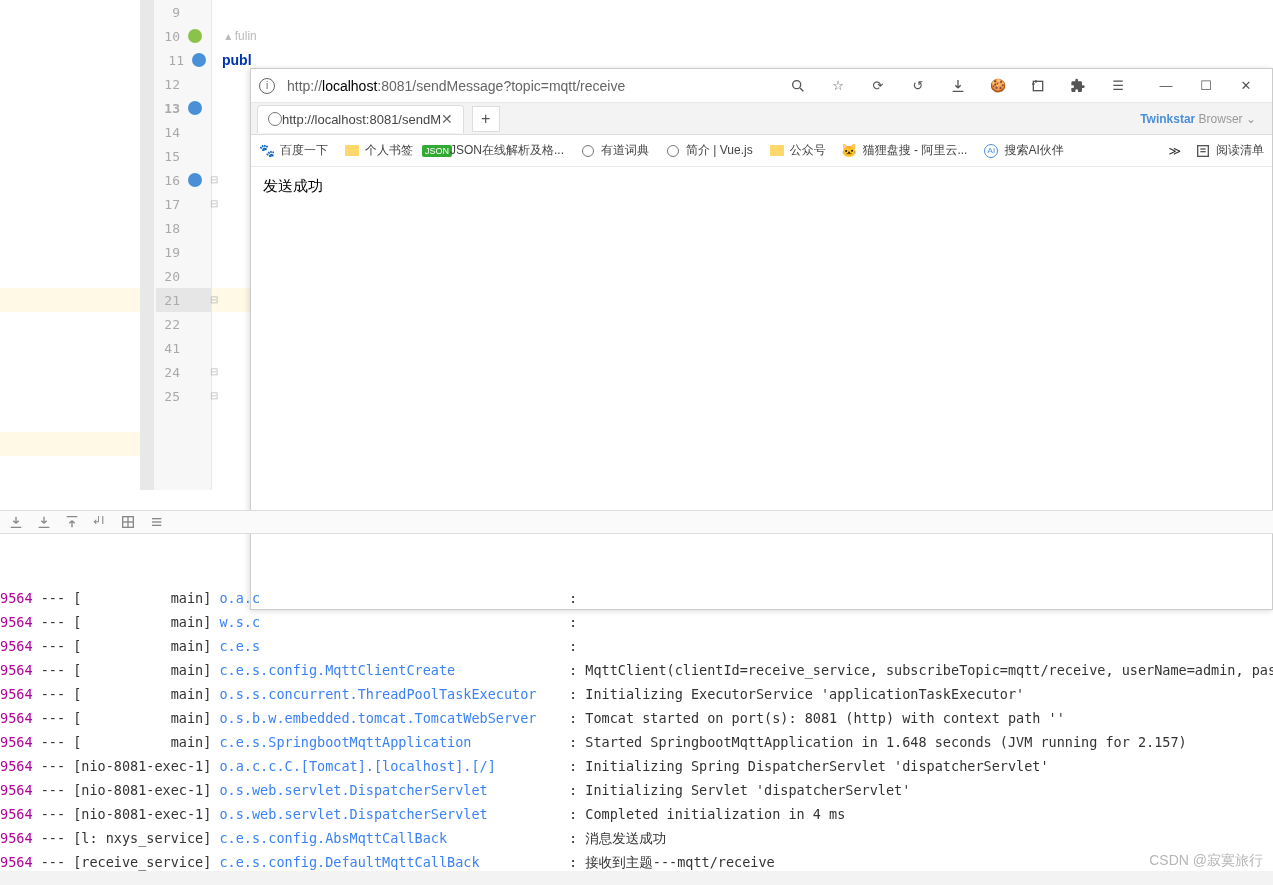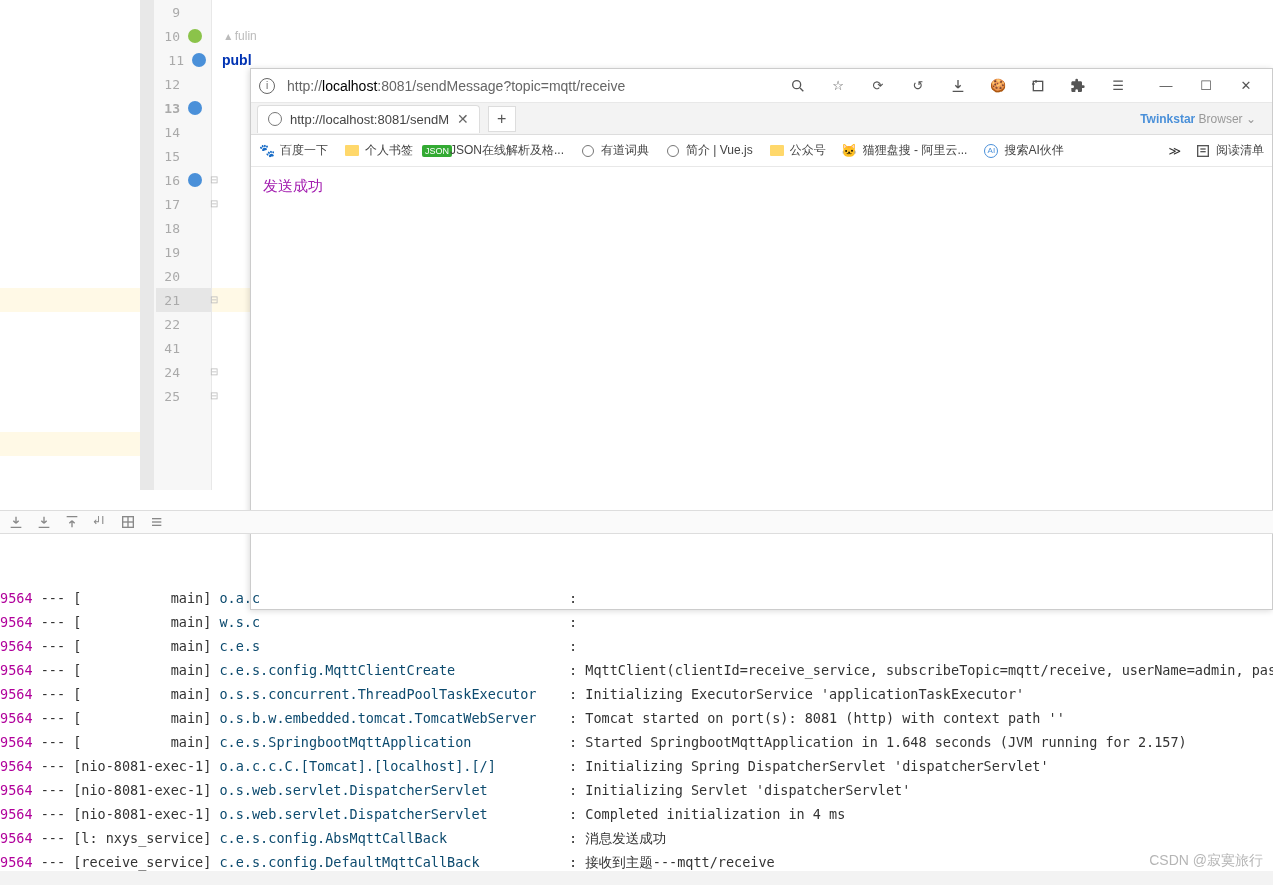--- a/index.html
+++ b/index.html
@@ -22,42 +22,42 @@
 .selected-line { position: absolute; left: 156px; top: 288px; width: 55px; height: 24px; background: #e6e6e6; }
 
 
 .browser { position: absolute; left: 250px; top: 68px; width: 1023px; height: 542px; background: #fff; border: 1px solid #ccc; box-shadow: -1px 1px 6px rgba(0,0,0,0.15); }
 .browser-toolbar { height: 34px; display: flex; align-items: center; padding: 0 8px; border-bottom: 1px solid #e8e8e8; gap: 4px; }
 .addr-info-icon { width: 16px; height: 16px; border: 1.5px solid #666; border-radius: 50%; display: flex; align-items: center; justify-content: center; font-size: 10px; color: #666; margin-right: 8px; }
 .url-text { flex: 1; color: #666; font-size: 14px; }
 .url-text b { color: #000; font-weight: normal; }
 .toolbar-icon { width: 24px; height: 24px; display: flex; align-items: center; justify-content: center; cursor: pointer; margin: 0 6px; color: #555; }
 .tabs-row { height: 32px; background: #f3f3f3; display: flex; align-items: center; border-bottom: 1px solid #ddd; padding-left: 6px; }
-.tab { height: 28px; background: #fff; border: 1px solid #ddd; border-bottom: none; border-radius: 4px 4px 0 0; display: flex; align-items: center; padding: 0 10px; gap: 8px; font-size: 13px; color: #444; }
+.tab { height: 28px; background: #fff; border: 1px solid #ddd; border-bottom: none; border-radius: 4px 4px 0 0; display: flex; align-items: center; padding: 0 10px; font-size: 13px; color: #444; }
 .tab-globe { width:14px; height:14px; border:1.5px solid #777; border-radius:50%; position:relative; }
 .tab-close { font-size: 14px; color: #666; cursor: pointer; }
 .new-tab { width: 28px; height: 26px; background: #fff; border: 1px solid #ddd; margin-left: 8px; display: flex; align-items: center; justify-content: center; font-size: 16px; color: #555; cursor: pointer; }
 .brand-label { position: absolute; right: 16px; color: #999; font-size: 12px; }
 .brand-label .accent { color: #4a90d9; font-weight: bold; }
 .bookmarks-row { height: 32px; display: flex; align-items: center; padding: 0 8px; gap: 16px; border-bottom: 1px solid #e8e8e8; font-size: 12px; }
 .bm-item { display: flex; align-items: center; gap: 5px; color: #444; cursor: pointer; }
 .bm-icon { width: 16px; height: 16px; display: flex; align-items: center; justify-content: center; font-size: 13px; }
 .folder-icon { width:14px; height:11px; background:#ffd86b; border-radius:1px; }
 .globe-mini { width:12px; height:12px; border:1.5px solid #777; border-radius:50%; }
 .bookmarks-right { margin-left: auto; display: flex; gap: 14px; align-items: center; }
-.browser-content { padding: 10px 12px; font-size: 15px; color: #a21caf; }
+.browser-content { padding: 10px 12px; font-size: 15px; color: #000000; }
 
 
 .console-toolbar { position: absolute; top: 510px; left: 0; width: 1273px; height: 24px; border-top: 1px solid #ddd; border-bottom: 1px solid #ddd; background: #fafafa; display: flex; align-items: center; gap: 12px; padding: 0 8px; }
 .ct-icon { width: 16px; height: 16px; color: #888; }
 .log-area { position: absolute; top: 534px; left: 0; width: 1273px; bottom: 14px; font-family: "Consolas", monospace; font-size: 13.5px; line-height: 24px; white-space: pre; overflow: hidden; padding-top: 4px; }
 .log-line { height: 24px; }
 .log-pid { color: #b1009b; }
 .log-thread { color: #333; }
-.log-logger { color: #0c4a6e; }
+.log-logger { color: #3b82f6; }
 .log-msg { color: #333; }
 .footer { position: absolute; bottom: 0; left: 0; right: 0; height: 14px; background: #f3f3f3; }
 .watermark { position: absolute; right: 10px; bottom: 15px; color: rgba(120,120,120,0.55); font-size: 14px; }
 .icon-svg { width:16px; height:16px; }
 .green-circle { width:14px;height:14px;border-radius:50%;background:#8bc34a; }
 .blue-circle { width:14px;height:14px;border-radius:50%;background:#4a90d9; position:relative;}
 </style>
 </head>
 <body>
 

